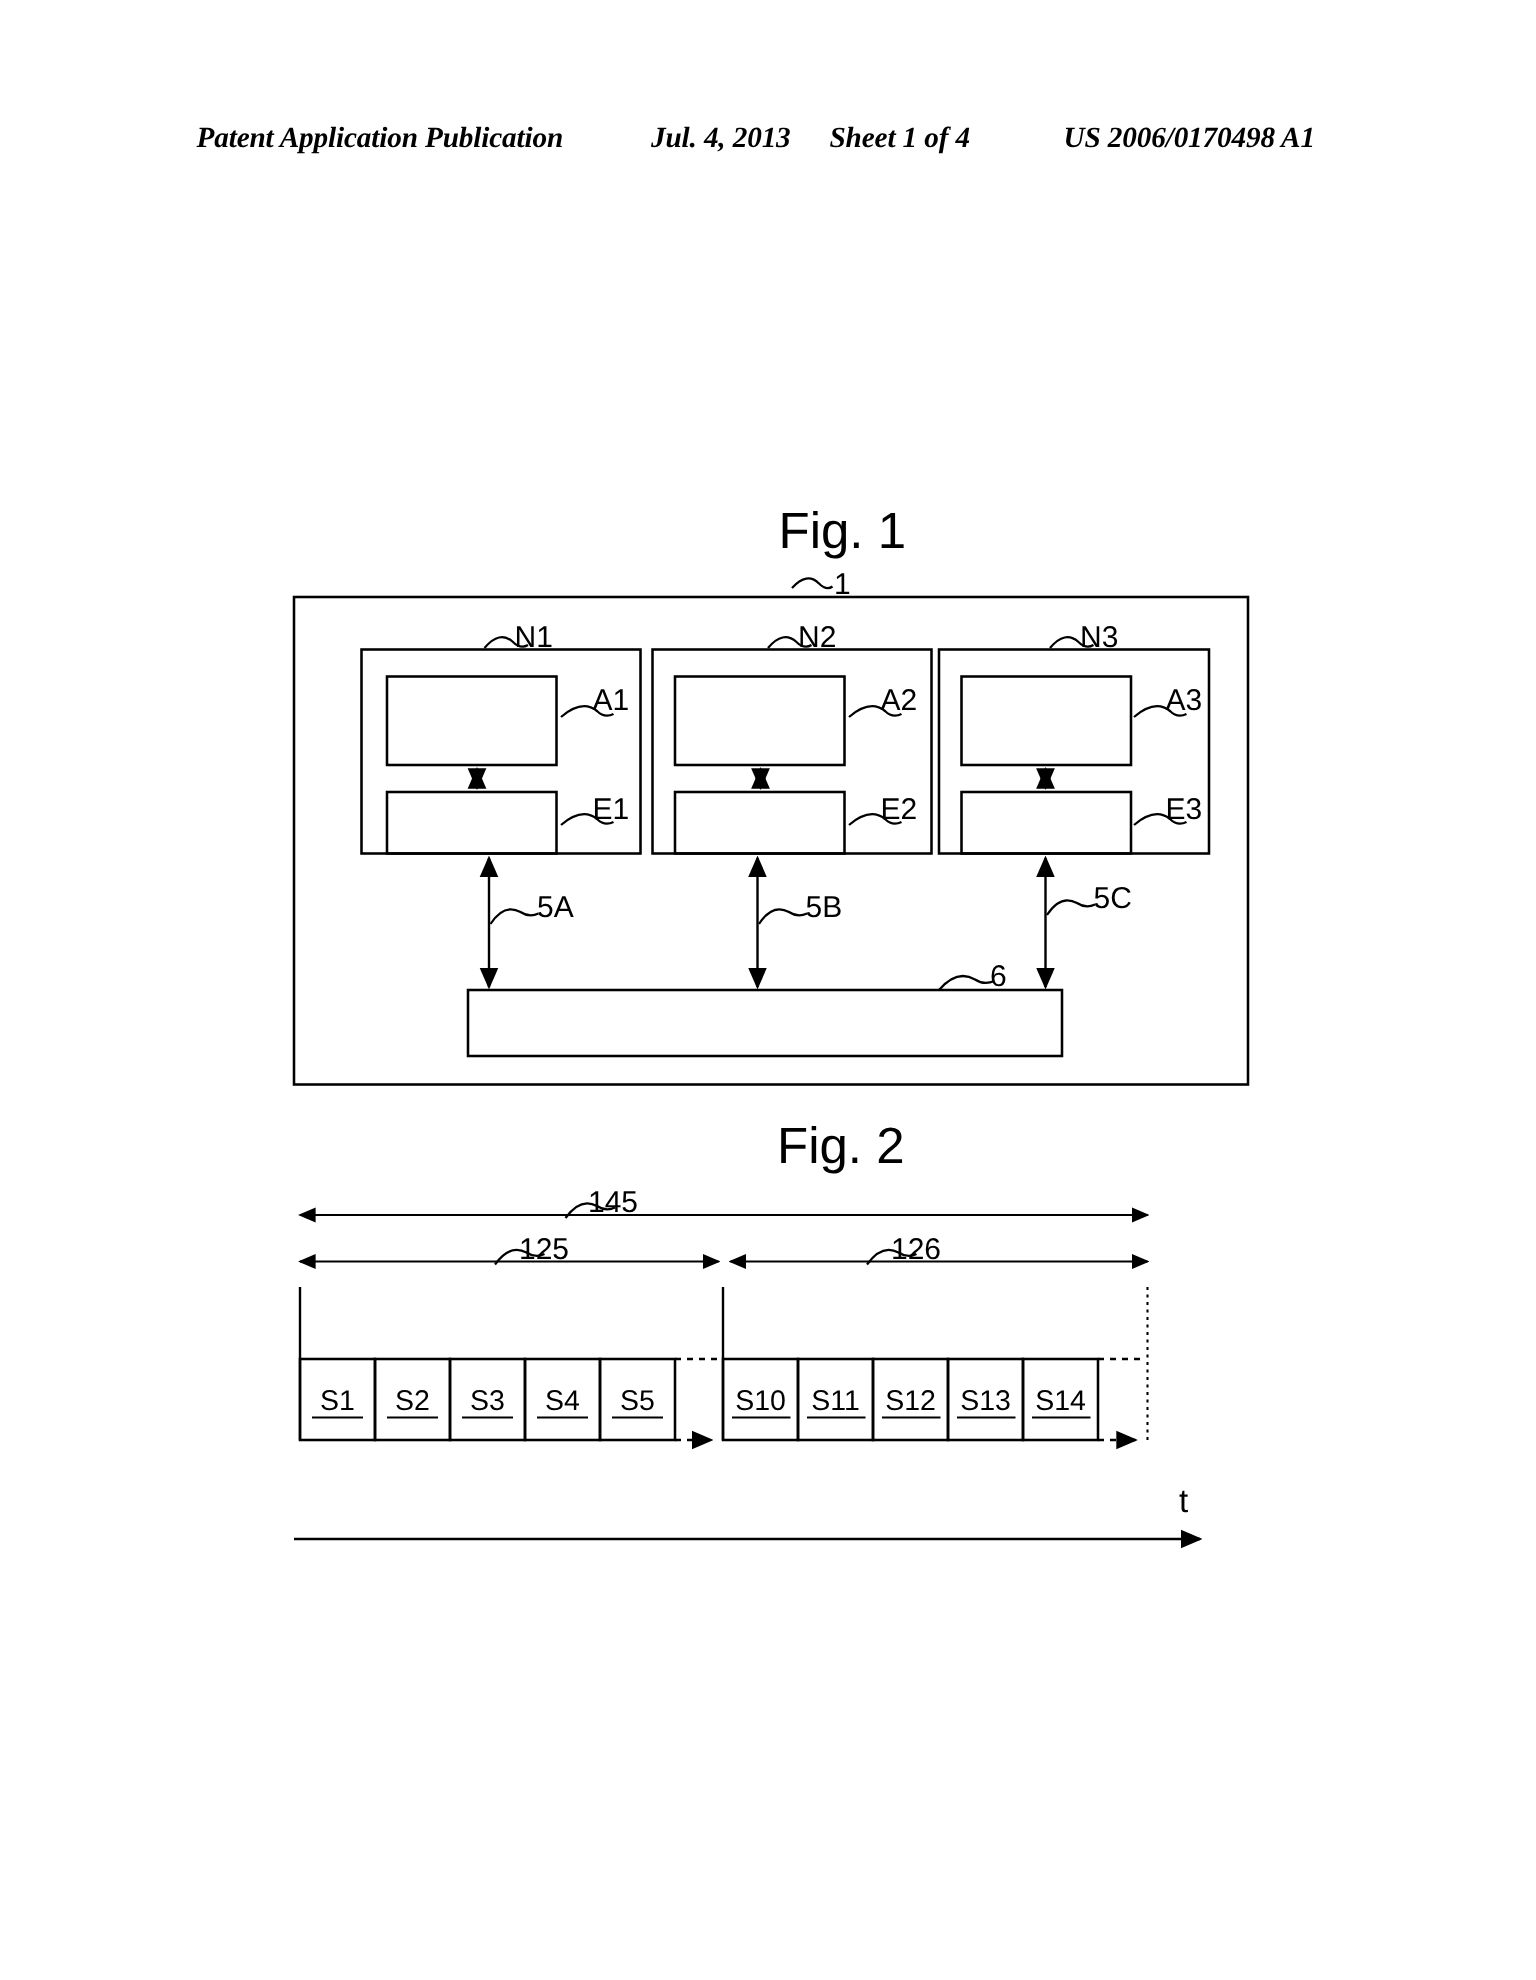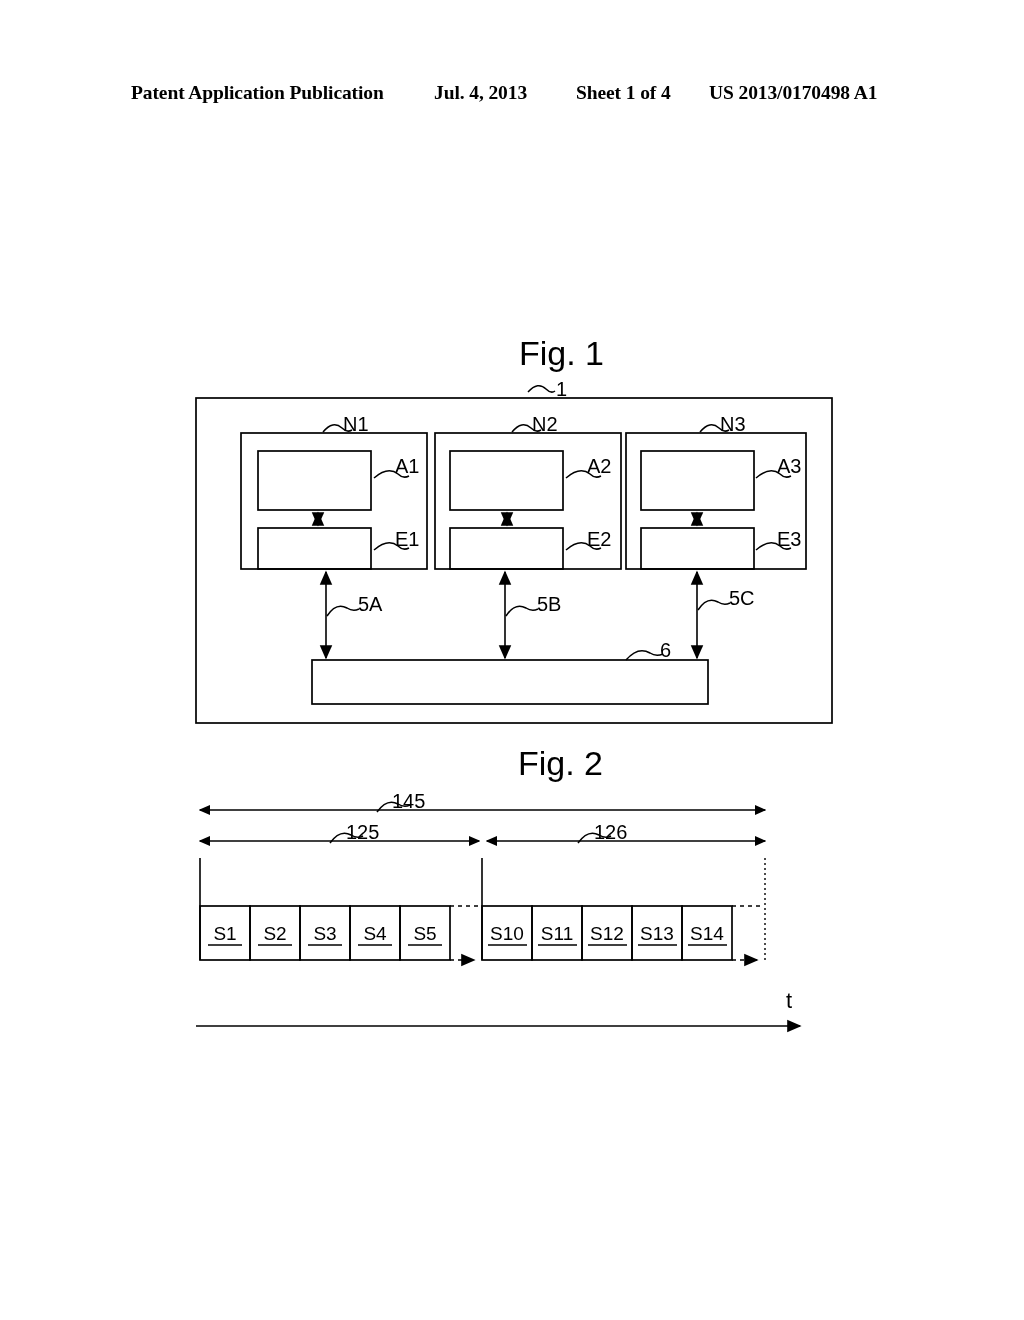--- a/index.html
+++ b/index.html
@@ -21,28 +21,29 @@
     position: absolute;
     top: 82px;
     left: 0;
     width: 1024px;
     height: 30px;
     font-family: "Liberation Serif", serif;
     font-weight: bold;
     font-size: 19.5px;
     letter-spacing: -0.1px;
     white-space: nowrap;
+    font-style: italic;
   }
   #patent-header .h-item {
     position: absolute;
     top: 0;
   }
   #h-pub   { left: 131px; }
   #h-date  { left: 434px; }
-  #h-sheet { left: 576px; }
+  #h-sheet { left: 553px; }
   #h-num   { left: 709px; }
 
   
   #drawing {
     position: absolute;
     top: 0;
     left: 0;
     width: 904px;
     height: 1320px;
   }
@@ -76,21 +77,21 @@
   .dashed { stroke: #000; fill: none; stroke-width: 1.6; stroke-dasharray: 4 4; }
   .dotted-v { stroke: #000; fill: none; stroke-width: 1.4; stroke-dasharray: 2 3; }
 </style>
 </head>
 <body>
 
 <div id="patent-header">
   <span class="h-item" id="h-pub">Patent Application Publication</span>
   <span class="h-item" id="h-date">Jul. 4, 2013</span>
   <span class="h-item" id="h-sheet">Sheet 1 of 4</span>
-  <span class="h-item" id="h-num">US 2013/0170498 A1</span>
+  <span class="h-item" id="h-num">US 2006/0170498 A1</span>
 </div>
 
 <div id="drawing">
 <svg width="1024" height="1320" viewBox="0 0 1024 1320" xmlns="http://www.w3.org/2000/svg">
   <defs>
     <marker id="arrUp" markerWidth="10" markerHeight="10" refX="5" refY="1.2" orient="auto" markerUnits="strokeWidth">
       <path d="M5,0 L9,9 L1,9 Z" fill="#000"></path>
     </marker>
     <marker id="arrEnd" markerWidth="9" markerHeight="9" refX="8" refY="4.5" orient="auto" markerUnits="strokeWidth">
       <path d="M0,0.6 L9,4.5 L0,8.4 Z" fill="#000"></path>

